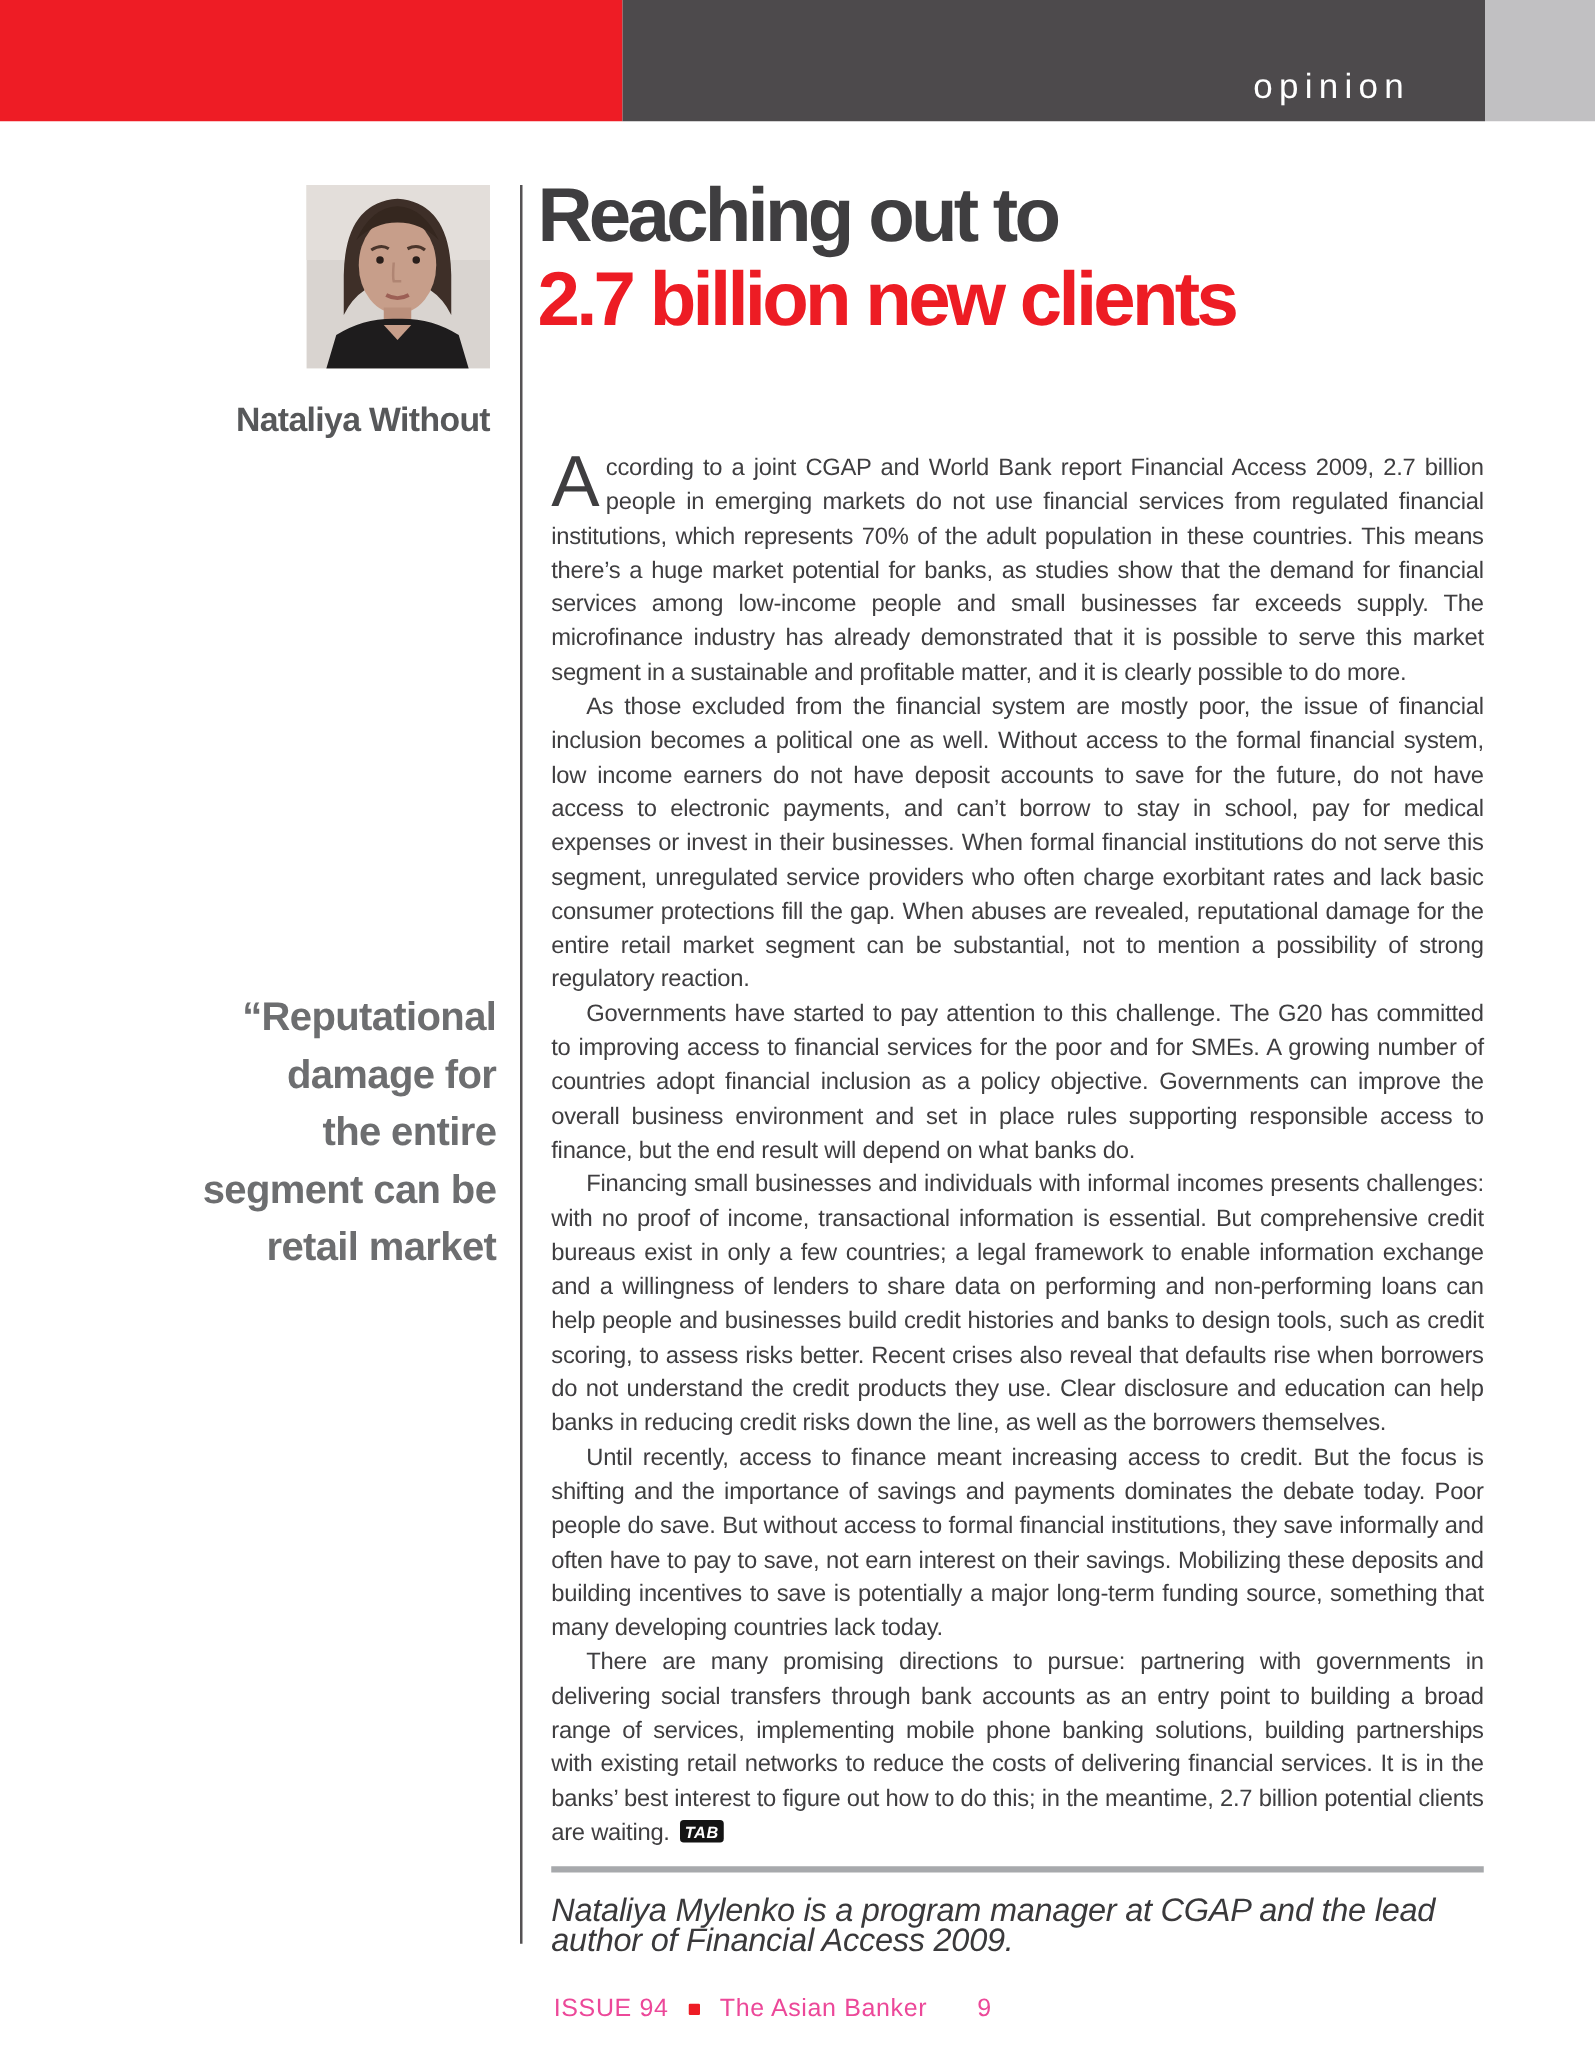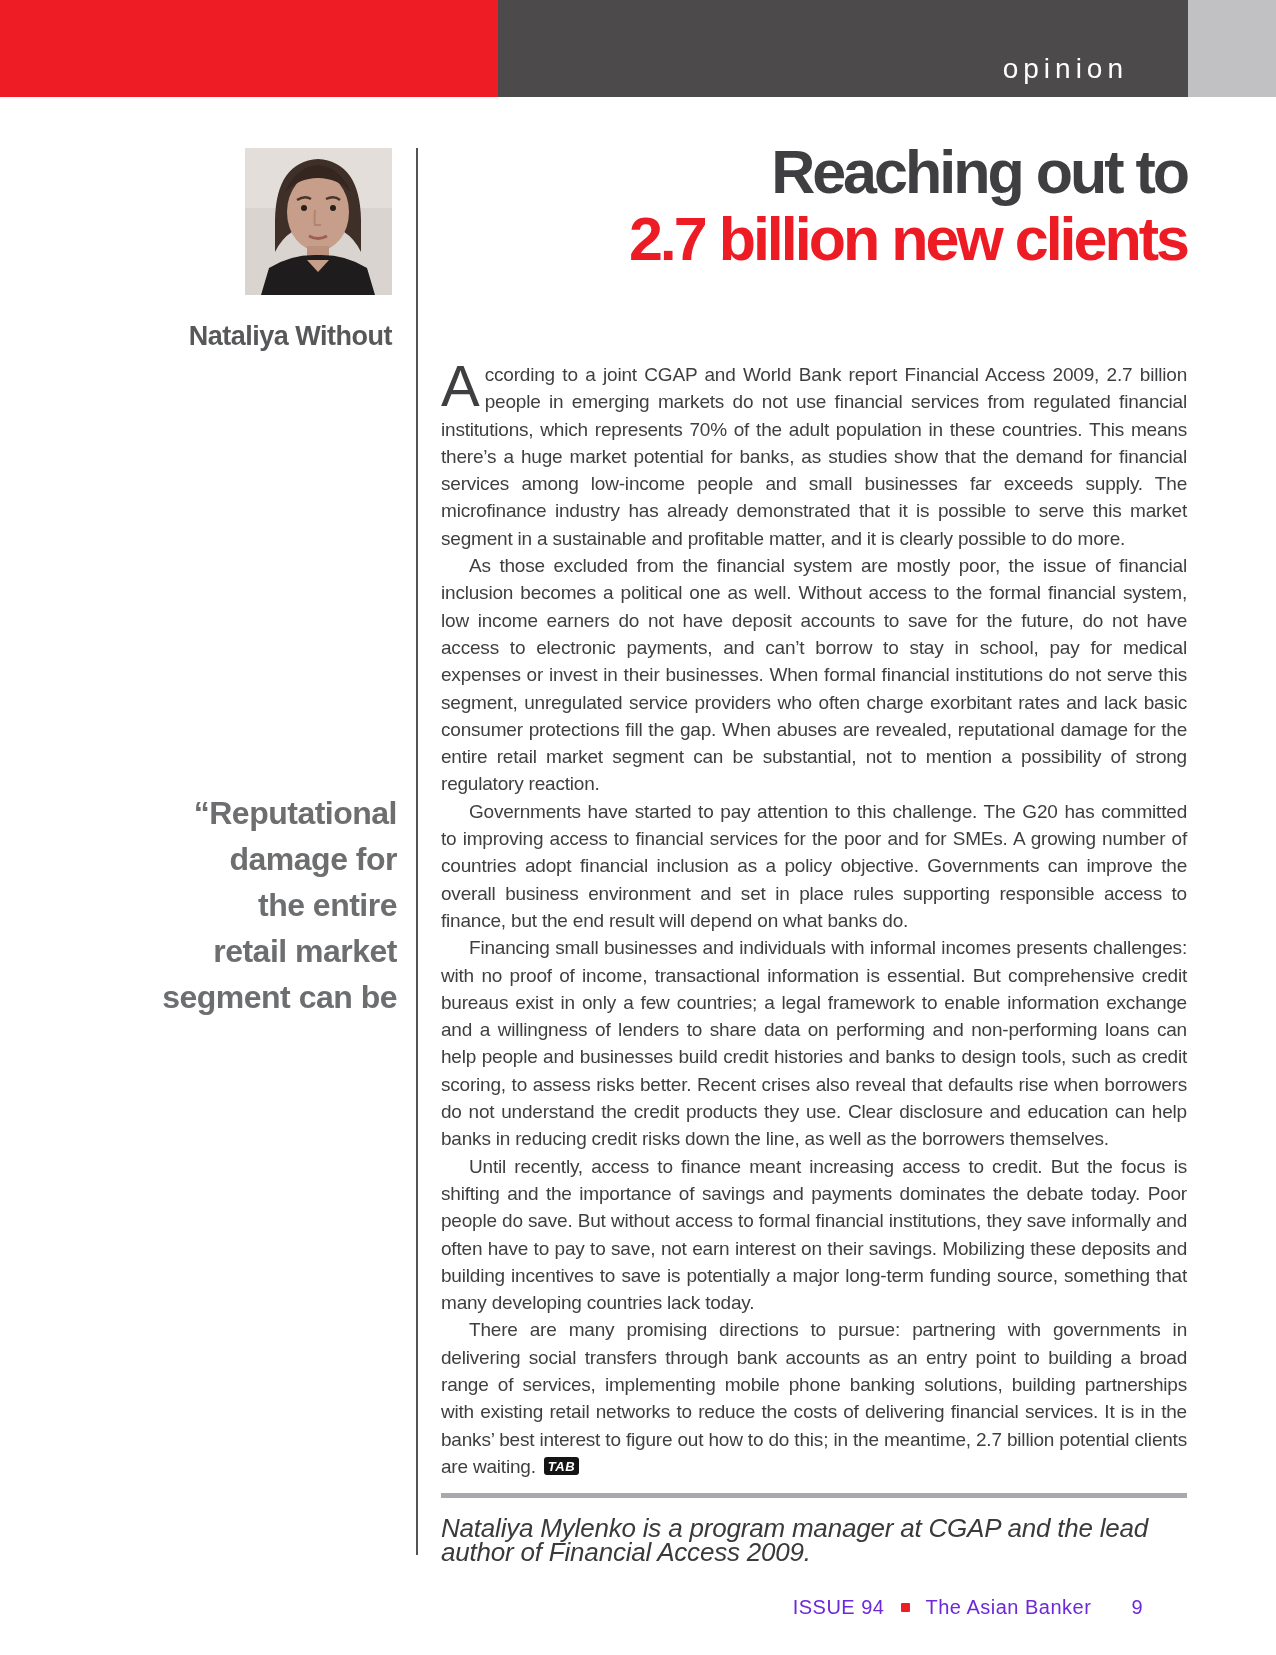--- a/index.html
+++ b/index.html
@@ -24,21 +24,21 @@
   }
   .pull-quote {
     position:absolute; left:110px; top:790px; width:287px; text-align:right;
     font-size:32px; font-weight:bold; color:#6d6e70; line-height:46px; letter-spacing:-0.5px;
   }
 
   
   .divider-v { position:absolute; left:416px; top:148px; width:2px; height:1407px; background:#555254; }
 
   
-  .headline { position:absolute; left:430px; top:139px; width:757px; text-align:right; font-weight:bold; }
+  .headline { position:absolute; left:430px; top:139px; width:757px; text-align:left; font-weight:bold; }
   .headline-line1 { font-size:61px; line-height:67px; color:#3f3e40; letter-spacing:-3px; }
   .headline-line2 { font-size:61px; line-height:67px; color:#ed1c24; letter-spacing:-3px; }
 
   
   .article {
     position:absolute; left:441px; top:361px; width:746px;
     color:#3f3e40; font-size:19px; line-height:27.3px; text-align:justify; letter-spacing:-0.2px;
   }
   .article p { margin:0; text-indent:28px; }
   .article p.first { text-indent:0; }
@@ -55,22 +55,22 @@
   }
   .rule-h { height:5px; background:#a7a9ac; margin-top:13px; }
   .bio {
     margin-top:18px; font-style:italic; font-size:26px; line-height:24px;
     color:#3a393b; text-align:left; letter-spacing:-0.2px;
   }
 
   
   .footer {
     position:absolute; top:1596px; left:443px; width:700px;
-    display:flex; justify-content:flex-end; align-items:center;
-    font-size:20px; color:#6d28d9; letter-spacing:0.5px;
+    display:flex; justify-content:flex-start; align-items:center;
+    font-size:20px; color:#ec4899; letter-spacing:0.5px;
   }
   .footer-square { width:9px; height:9px; background:#ee1c25; border-radius:1px; margin:0 16px; }
   .footer-page { margin-left:40px; }
 </style>
 </head>
 <body>
 
 <div id="page">
 
   <div class="banner">
@@ -106,22 +106,22 @@
 
   <div class="headline">
     <div class="headline-line1">Reaching out to</div>
     <div class="headline-line2">2.7 billion new clients</div>
   </div>
 
   <div class="pull-quote">
     <div>“Reputational</div>
     <div>damage for</div>
     <div>the entire</div>
+    <div>segment can be</div>
     <div>retail market</div>
-    <div>segment can be</div>
   </div>
 
   <div class="article">
     <p class="first"><span class="dropcap">A</span><span>ccording to a joint CGAP and World Bank report Financial Access 2009, 2.7 billion people in emerging markets do not use financial services from regulated financial institutions, which represents 70% of the adult population in these countries. This means there’s a huge market potential for banks, as studies show that the demand for financial services among low-income people and small businesses far exceeds supply. The microfinance industry has already demonstrated that it is possible to serve this market segment in a sustainable and profitable matter, and it is clearly possible to do more.</span></p>
     <p>As those excluded from the financial system are mostly poor, the issue of financial inclusion becomes a political one as well. Without access to the formal financial system, low income earners do not have deposit accounts to save for the future, do not have access to electronic payments, and can’t borrow to stay in school, pay for medical expenses or invest in their businesses. When formal financial institutions do not serve this segment, unregulated service providers who often charge exorbitant rates and lack basic consumer protections fill the gap. When abuses are revealed, reputational damage for the entire retail market segment can be substantial, not to mention a possibility of strong regulatory reaction.</p>
     <p>Governments have started to pay attention to this challenge. The G20 has committed to improving access to financial services for the poor and for SMEs. A growing number of countries adopt financial inclusion as a policy objective. Governments can improve the overall business environment and set in place rules supporting responsible access to finance, but the end result will depend on what banks do.</p>
     <p>Financing small businesses and individuals with informal incomes presents challenges: with no proof of income, transactional information is essential. But comprehensive credit bureaus exist in only a few countries; a legal framework to enable information exchange and a willingness of lenders to share data on performing and non-performing loans can help people and businesses build credit histories and banks to design tools, such as credit scoring, to assess risks better. Recent crises also reveal that defaults rise when borrowers do not understand the credit products they use. Clear disclosure and education can help banks in reducing credit risks down the line, as well as the borrowers themselves.</p>
     <p>Until recently, access to finance meant increasing access to credit. But the focus is shifting and the importance of savings and payments dominates the debate today. Poor people do save. But without access to formal financial institutions, they save informally and often have to pay to save, not earn interest on their savings. Mobilizing these deposits and building incentives to save is potentially a major long-term funding source, something that many developing countries lack today.</p>
     <p><span>There are many promising directions to pursue: partnering with governments in delivering social transfers through bank accounts as an entry point to building a broad range of services, implementing mobile phone banking solutions, building partnerships with existing retail networks to reduce the costs of delivering financial services. It is in the banks’ best interest to figure out how to do this; in the meantime, 2.7 billion potential clients are waiting.</span><span class="tab-badge">TAB</span></p>
 

